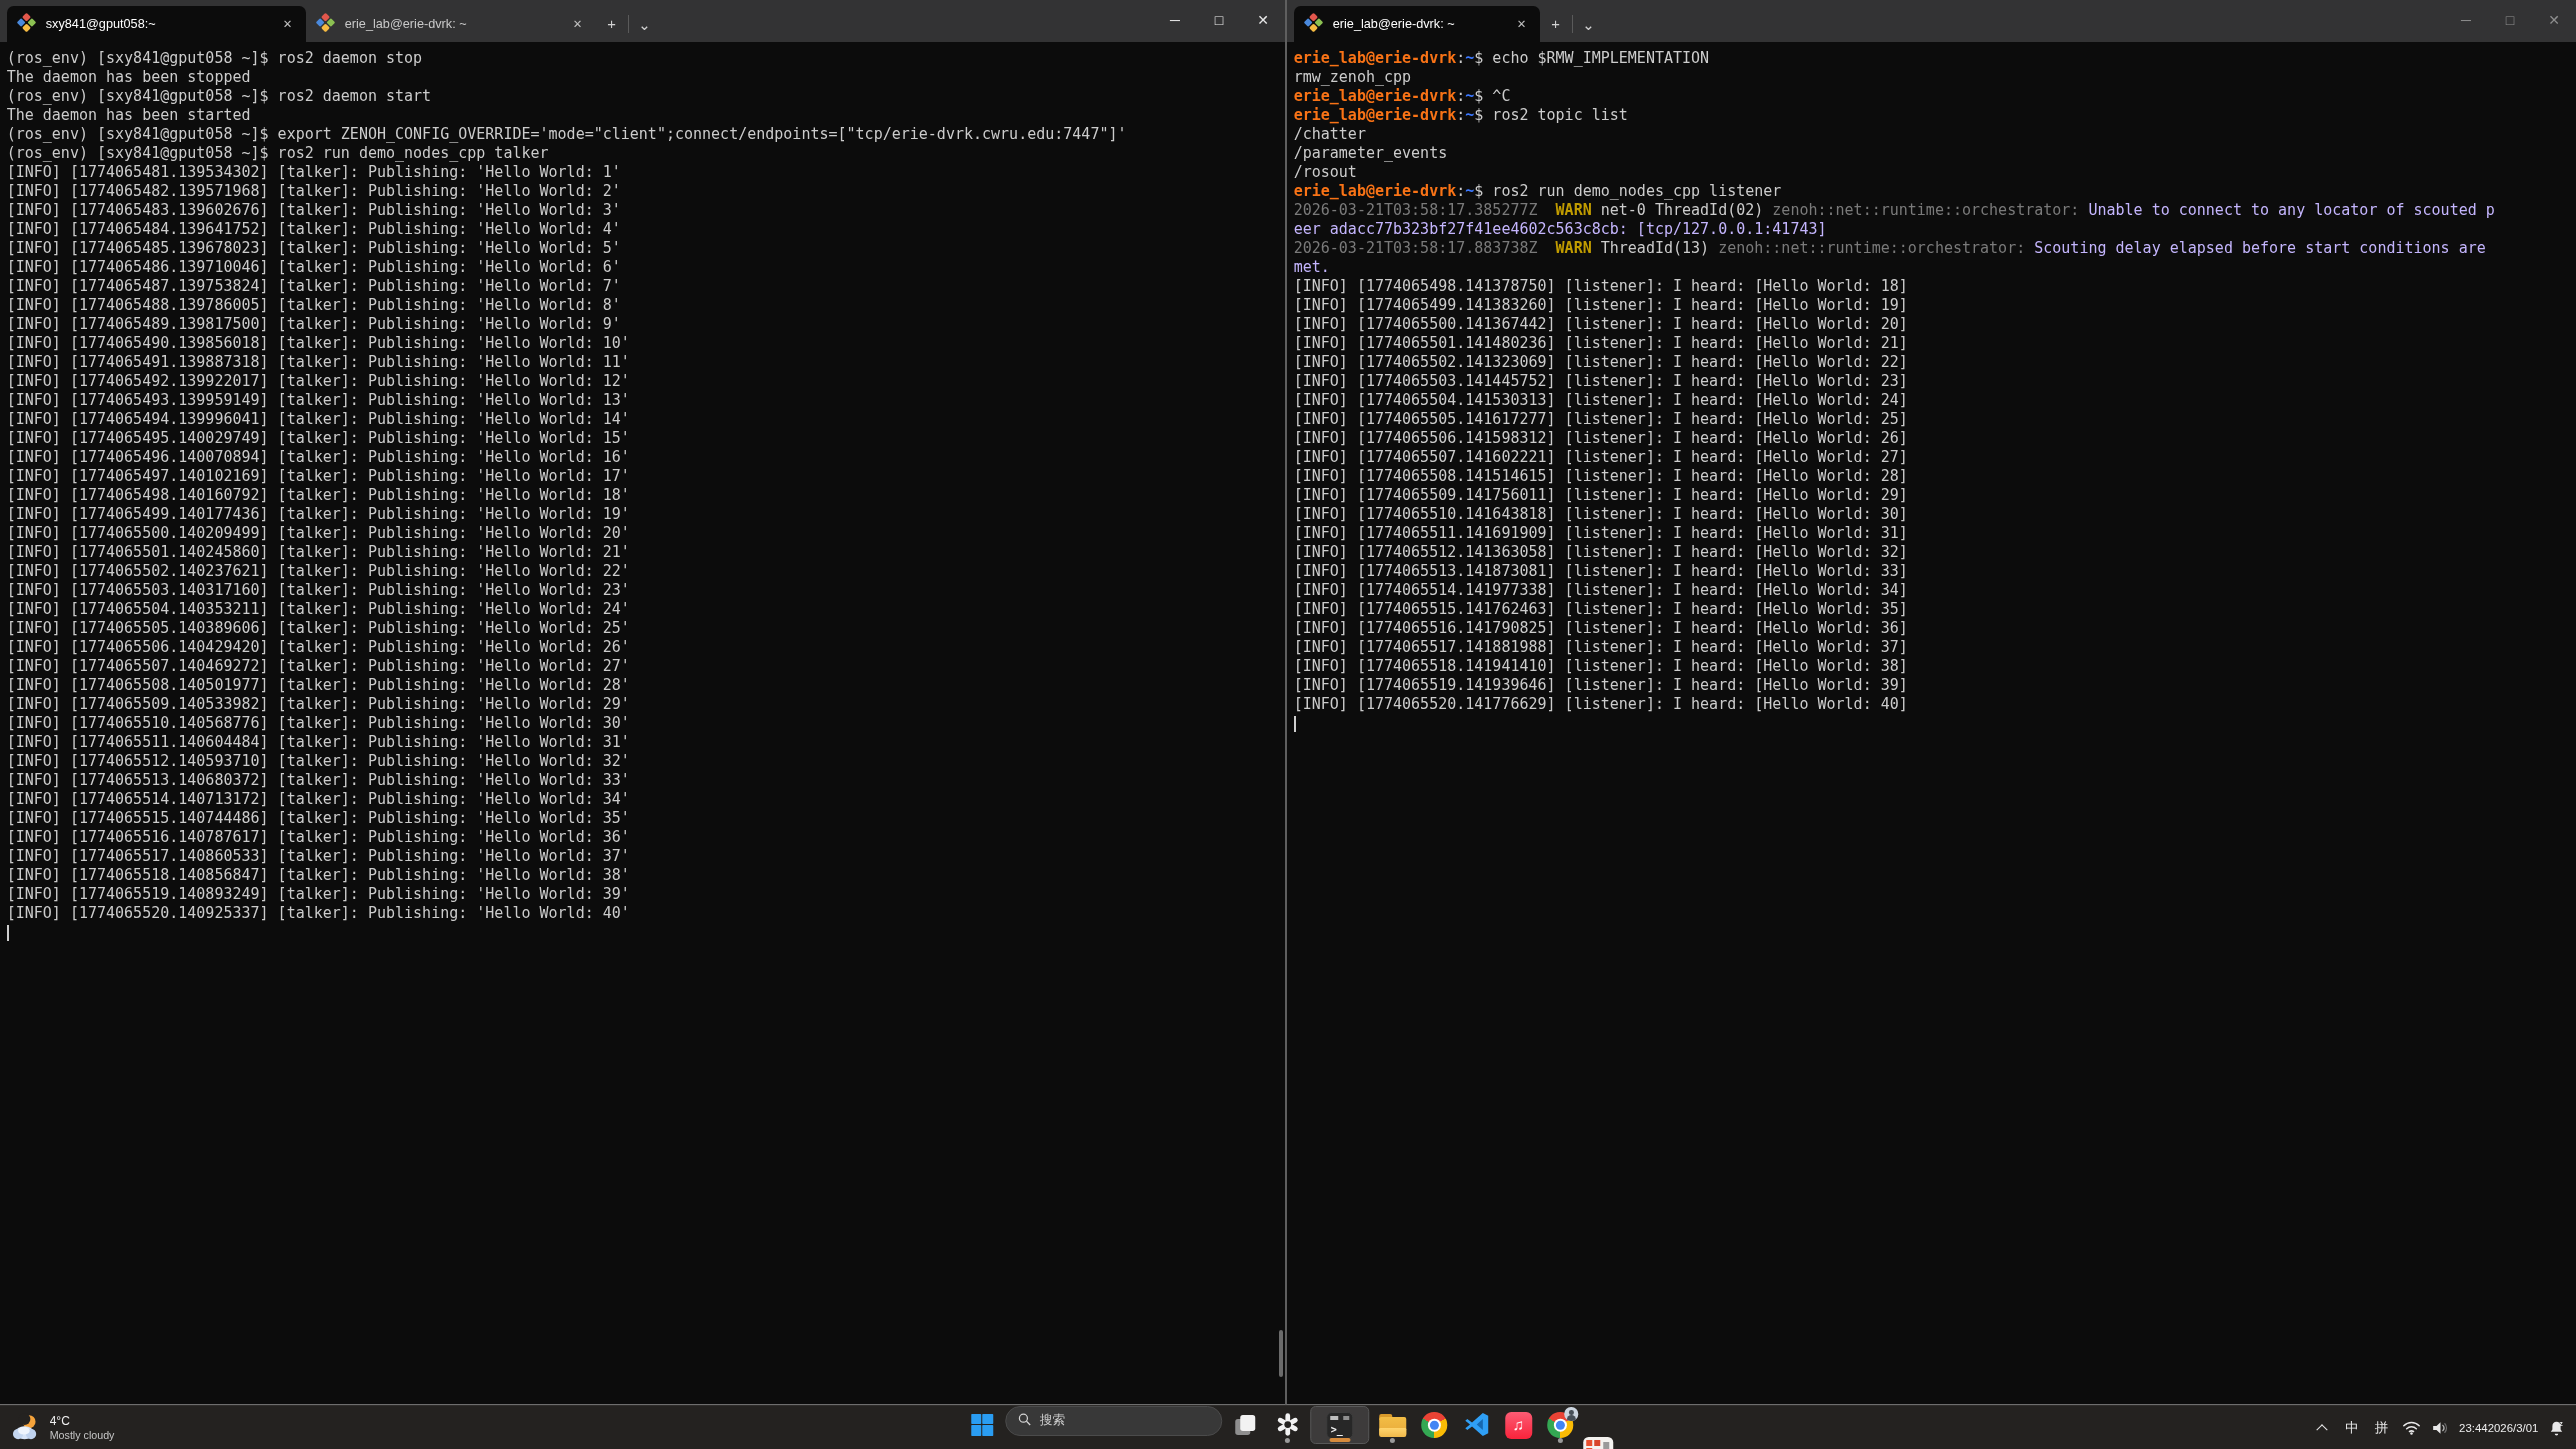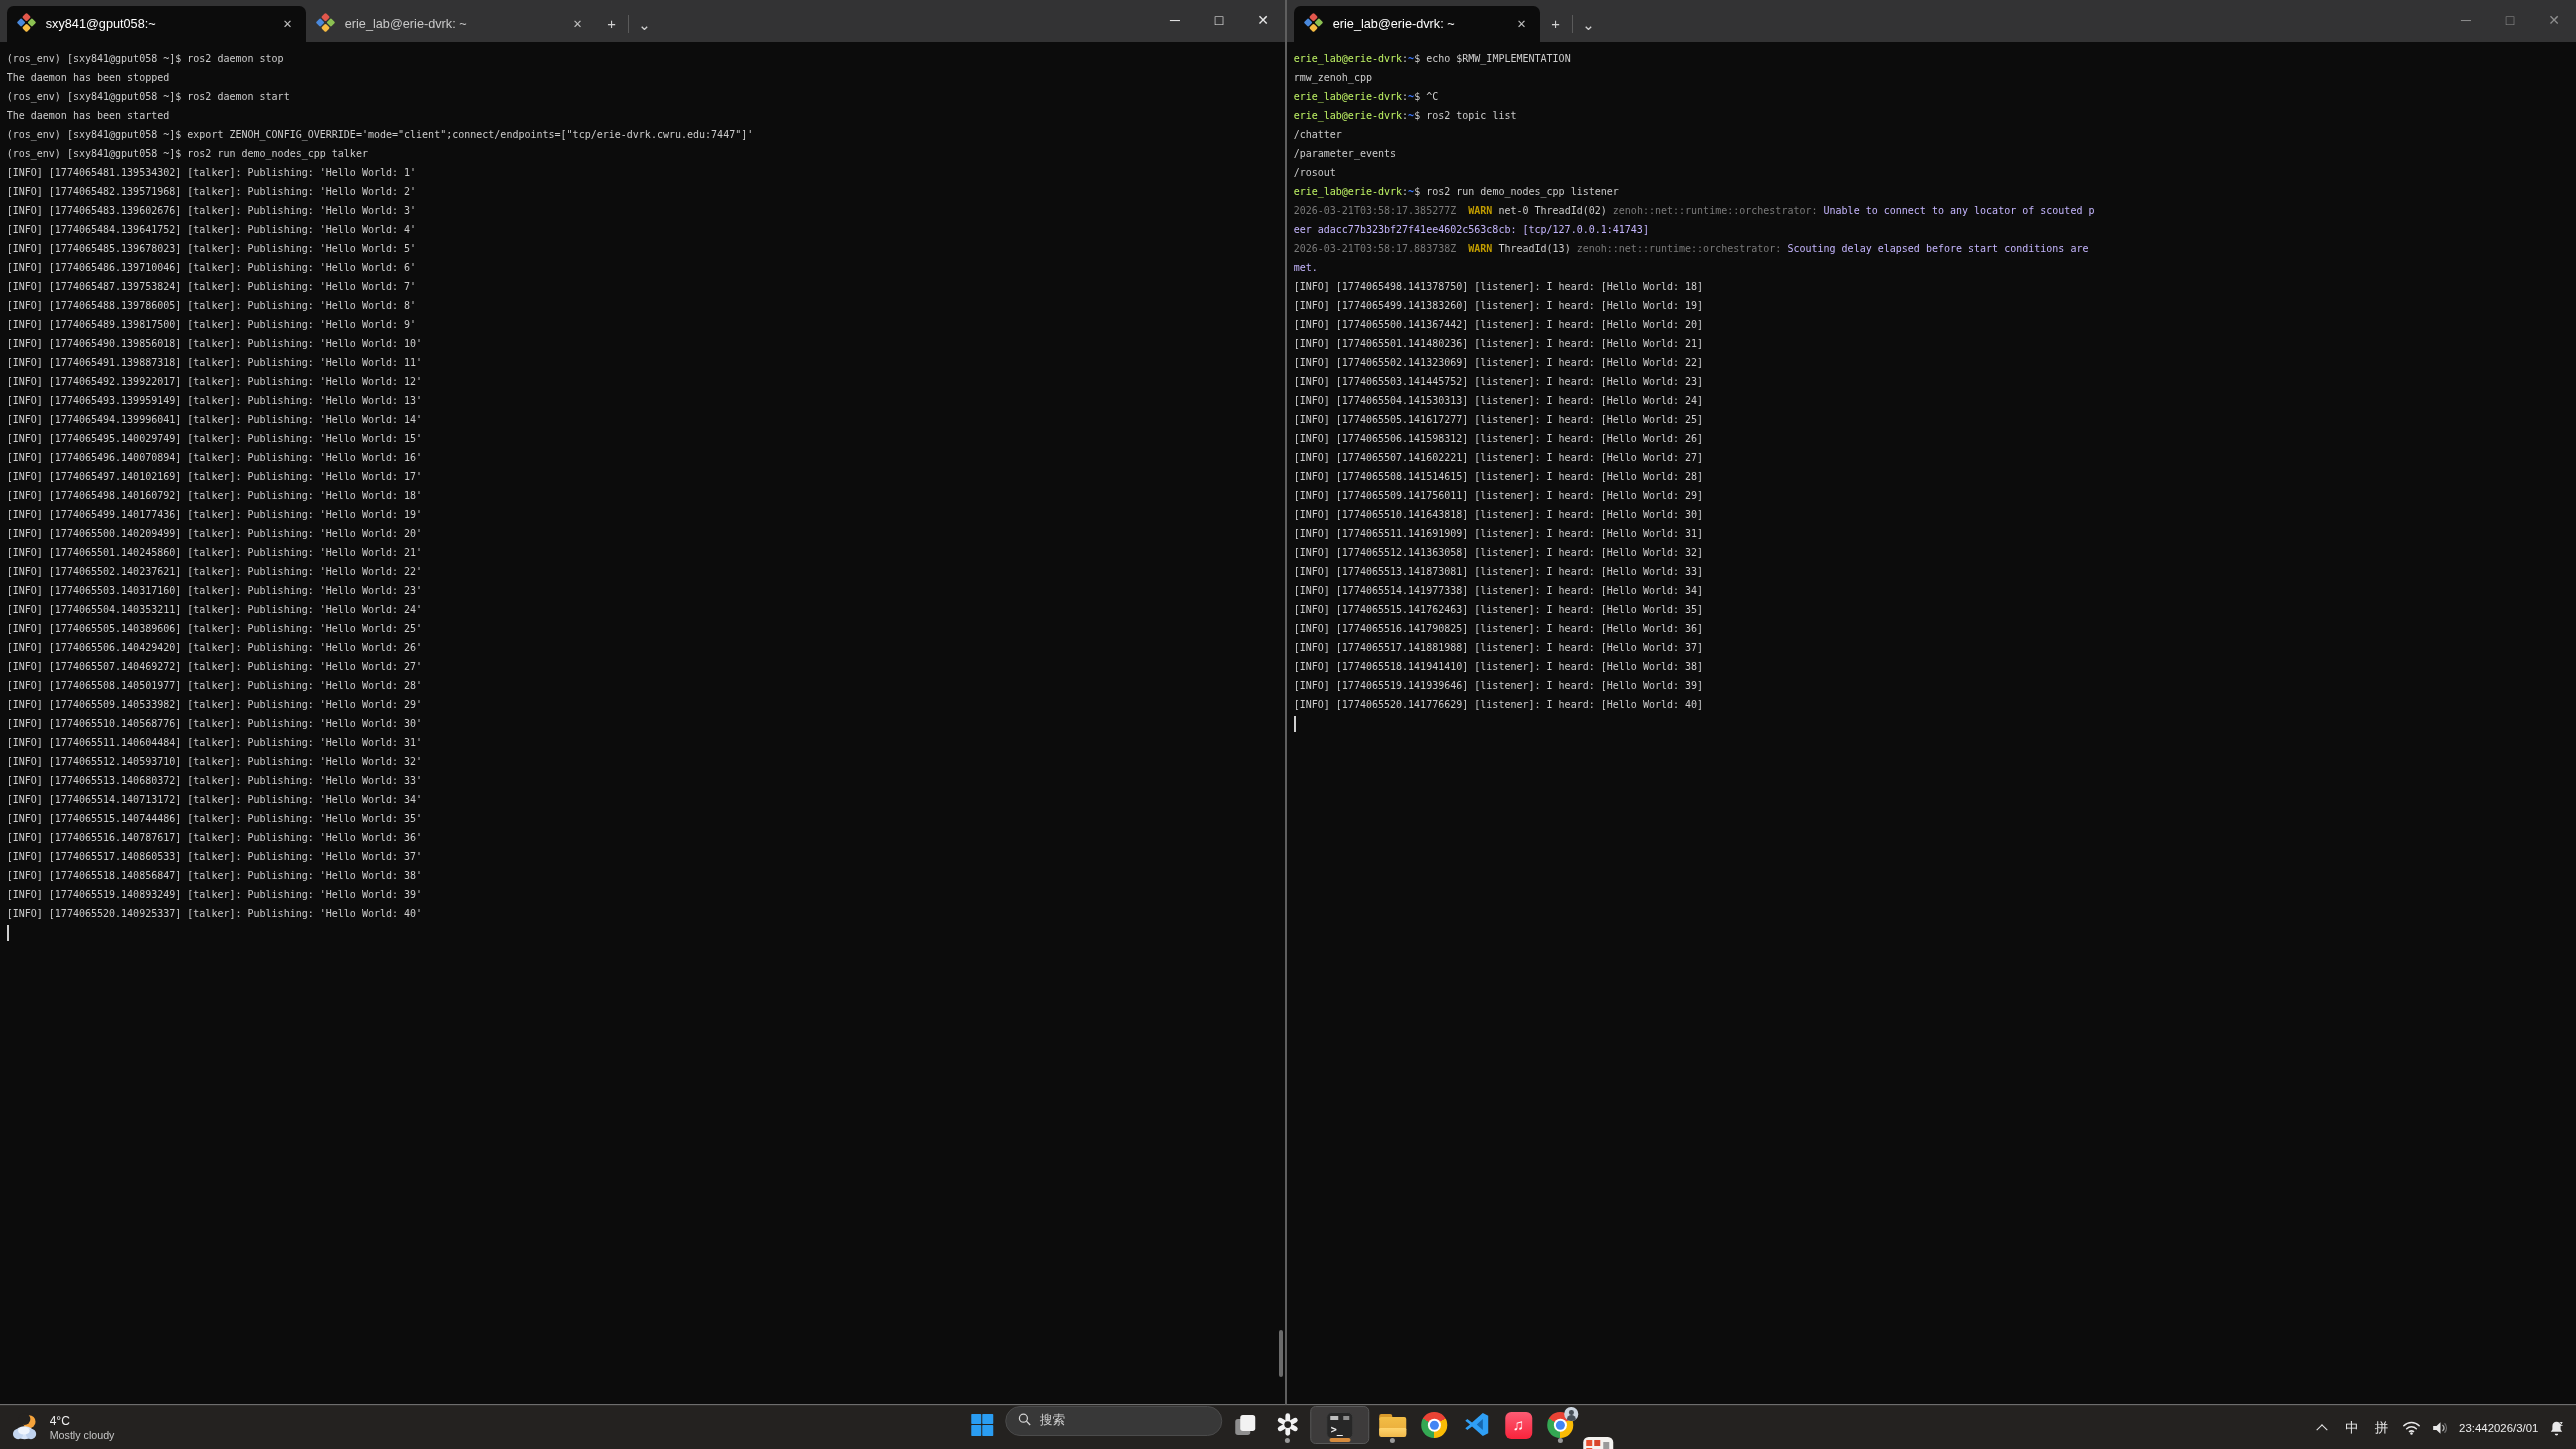--- a/index.html
+++ b/index.html
@@ -20,23 +20,23 @@
   .tab.w440 { width:299px; } .tab.w430 { width:290px; } .tab.w365 { width:246px; }
   .tab-close { color:#bdbdbd; font-size:11.4px; padding:0 2.7px; }
   .tb-btn { height:36px; display:flex; align-items:center; justify-content:center; width:32px; color:#d2d2d2; font-size:14.8px; }
   .tb-sep { width:0.7px; height:17.4px; background:#5a5a5a; margin-bottom:9.4px; }
   .win-controls { position:absolute; right:0; top:0; height:40px; display:flex; }
   .win-btn { width:44px; display:flex; align-items:center; justify-content:center; color:#e8e8e8; font-size:14px; }
   .window.right .win-btn { color:#8f8f8f; }
 
   .termwrap { position:relative; flex:1; overflow:hidden; background:#0c0c0c; }
   .term { position:absolute; inset:0; padding:6.7px 0 0 6.7px; background:#0c0c0c; color:#cccccc;
-          font-family:"DejaVu Sans Mono","Liberation Mono",monospace; font-size:10px; line-height:19px; white-space:pre; }
+          font-family:"DejaVu Sans Mono","Liberation Mono",monospace; font-size:15px; line-height:19px; white-space:pre; }
   .tline { height:19px; }
-  .seg-g { color:#bef264; font-weight:normal; }
+  .seg-g { color:#f97316; font-weight:bold; }
   .seg-b { color:#3b78ff; font-weight:bold; }
   .seg-d { color:#7a7a7a; }
   .seg-y { color:#c19c00; font-weight:bold; }
   .seg-w { color:#c4b5fd; font-weight:normal;margin-top:30px; }
   .cursor { display:inline-block; width:2px; height:16px; background:#cfcfcf; transform:translateY(2px); }
   .scroll-thumb { position:absolute; right:2px; bottom:27px; width:4px; height:47px; background:#6b6b6b; border-radius:2px; }
 
   
   .taskbar { position:absolute; left:0; bottom:0; width:100%; height:44px; background:#242220;
              border-top:0.7px solid rgba(255,255,255,.05); overflow:hidden; }

